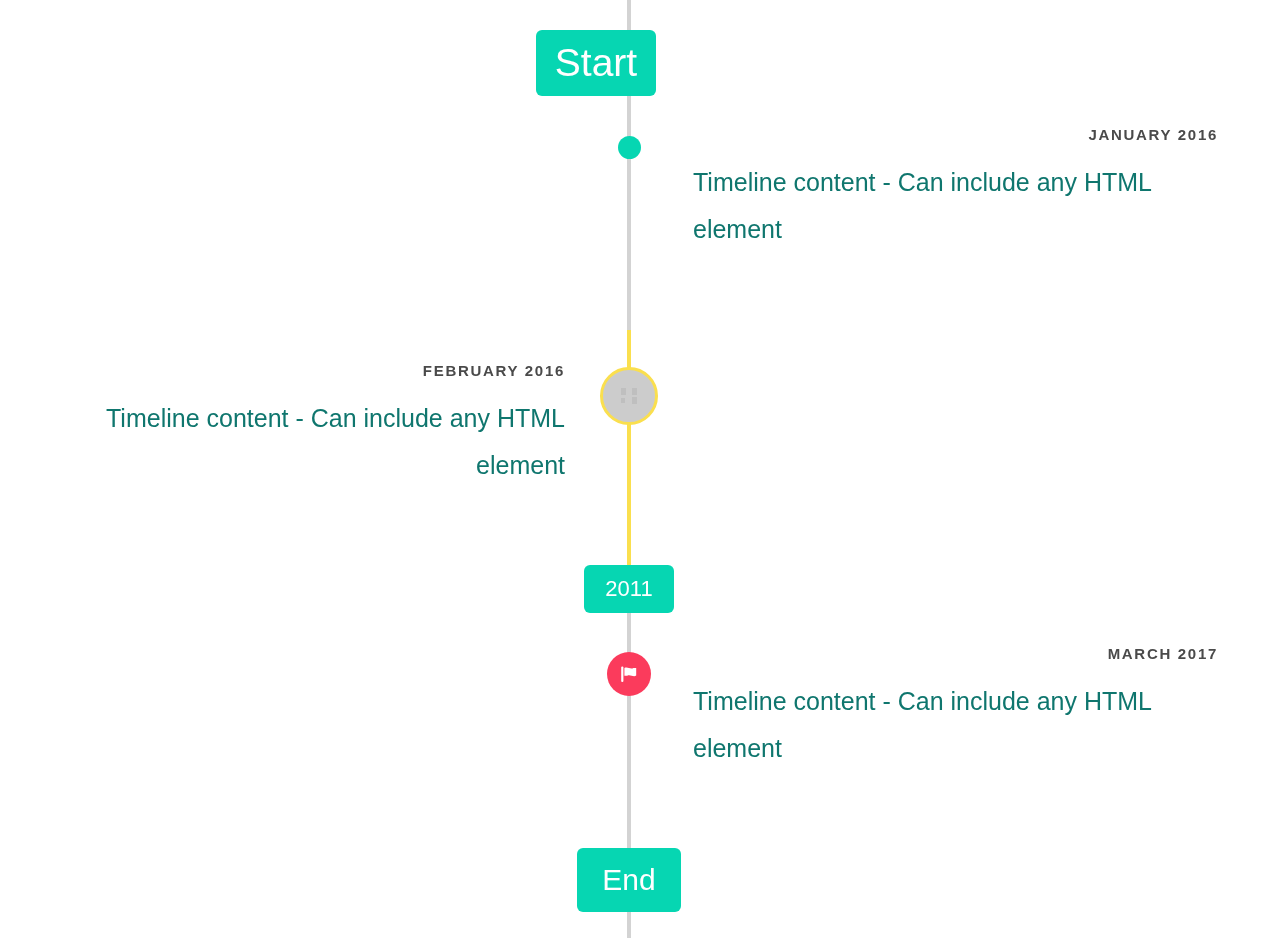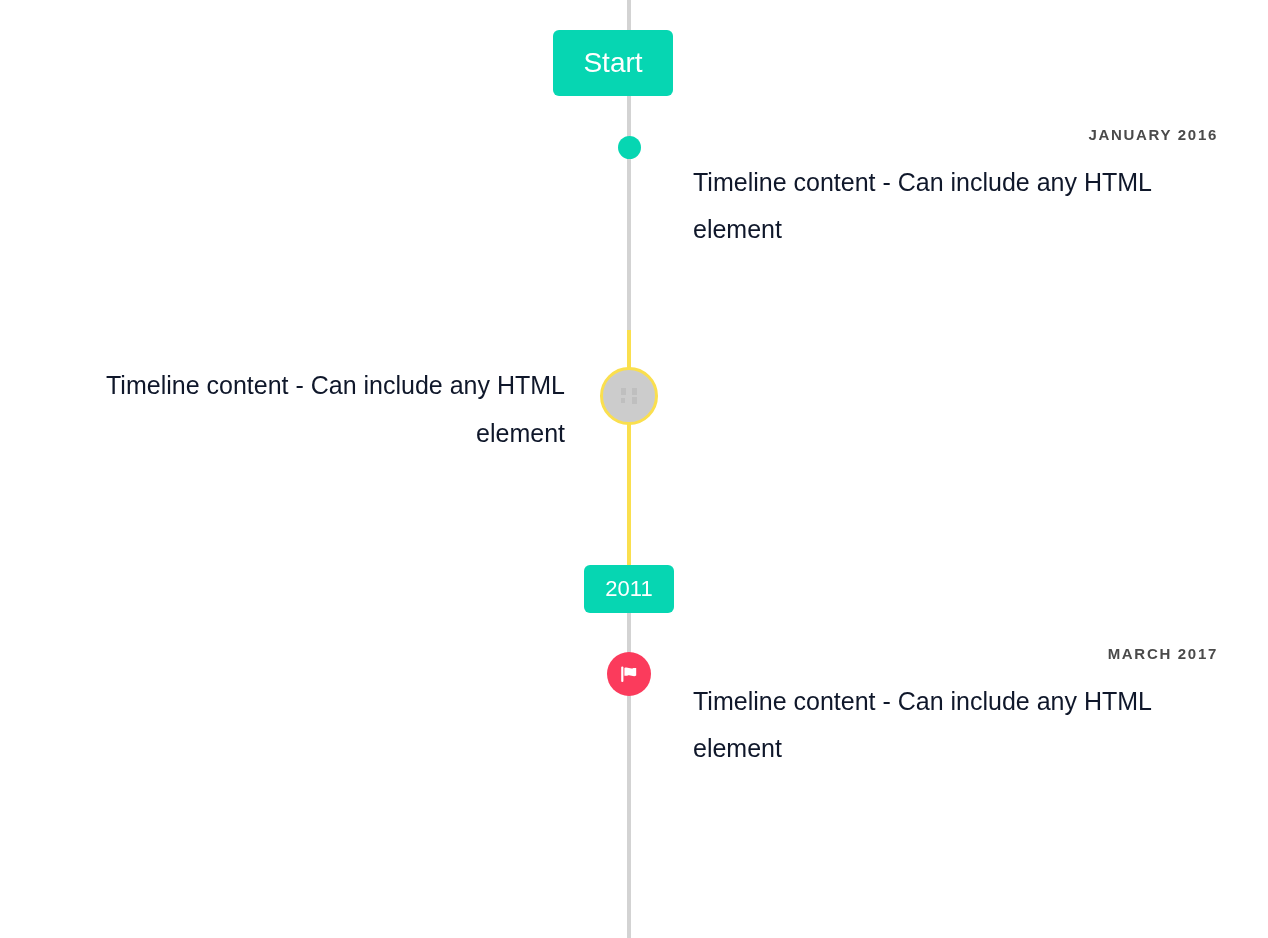--- a/index.html
+++ b/index.html
@@ -48,25 +48,25 @@
     color: #ffffff;
     border-radius: 6px;
     display: flex;
     align-items: center;
     justify-content: center;
     font-weight: 400;
     white-space: nowrap;
     z-index: 4;
   }
   .cap-start {
-    left: 553px;
+    left: 536px;
     top: 30px;
     width: 120px;
     height: 66px;
-    font-size: 28px;
+    font-size: 39px;
   }
   .cap-mid {
     left: 584px;
     top: 565px;
     width: 90px;
     height: 48px;
     font-size: 22px;
   }
   .cap-end {
     left: 577px;
@@ -106,21 +106,21 @@
     letter-spacing: 1.7px;
     color: #4a4a4a;
     text-transform: uppercase;
     line-height: 1.25;
     margin: 0 0 14px 0;
     text-align: right;
   }
   .event-text {
     font-size: 25px;
     font-weight: 400;
-    color: #0f172a;
+    color: #0f766e;
     line-height: 1.9;
     margin: 0;
   }
 
   
   .marker {
     position: absolute;
     border-radius: 50%;
     display: flex;
     align-items: center;
@@ -184,33 +184,35 @@
       <p class="event-date" data-bind="timeline.events.0.date">January 2016</p>
       <p class="event-text" data-bind="timeline.events.0.content">Timeline content - Can include any HTML element</p>
     </div>
   </div>
 
   <div class="event event-feb side-left">
     <div class="marker marker-ring">
       <span class="glyph"></span>
     </div>
     <div class="event-body">
+      <p class="event-date" data-bind="timeline.events.1.date">February 2016</p>
       <p class="event-text" data-bind="timeline.events.1.content">Timeline content - Can include any HTML element</p>
     </div>
   </div>
 
   <div class="cap cap-mid" data-bind="timeline.caps.middle_label">2011</div>
 
   <div class="event event-mar side-right">
     <div class="marker marker-flag">
       <svg width="22" height="22" viewBox="0 0 22 22" aria-hidden="true">
         <rect x="3.2" y="3.5" width="2.2" height="15.5" rx="1" fill="#ffffff"></rect>
         <path d="M6.4 5.0 C9.4 3.2 12.4 6.6 15.4 4.9 L18.2 4.9 L18.2 12.6 C15.2 14.4 12.2 11.0 9.2 12.7 L6.4 12.7 Z" fill="#ffffff"></path>
       </svg>
     </div>
     <div class="event-body">
       <p class="event-date" data-bind="timeline.events.2.date">March 2017</p>
       <p class="event-text" data-bind="timeline.events.2.content">Timeline content - Can include any HTML element</p>
     </div>
   </div>
 
+  <div class="cap cap-end" data-bind="timeline.caps.end_label">End</div>
 
 </div>
 
 </body></html>

